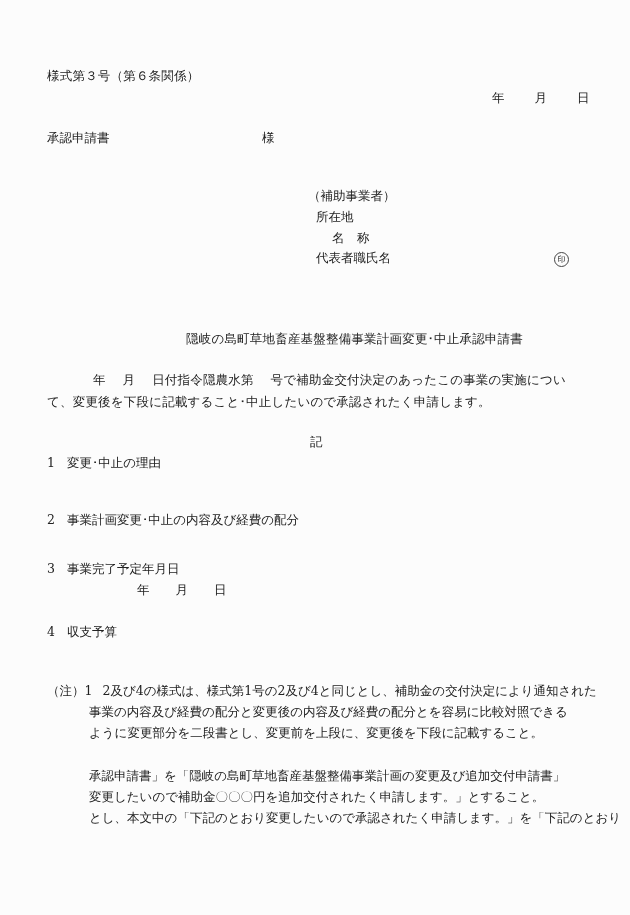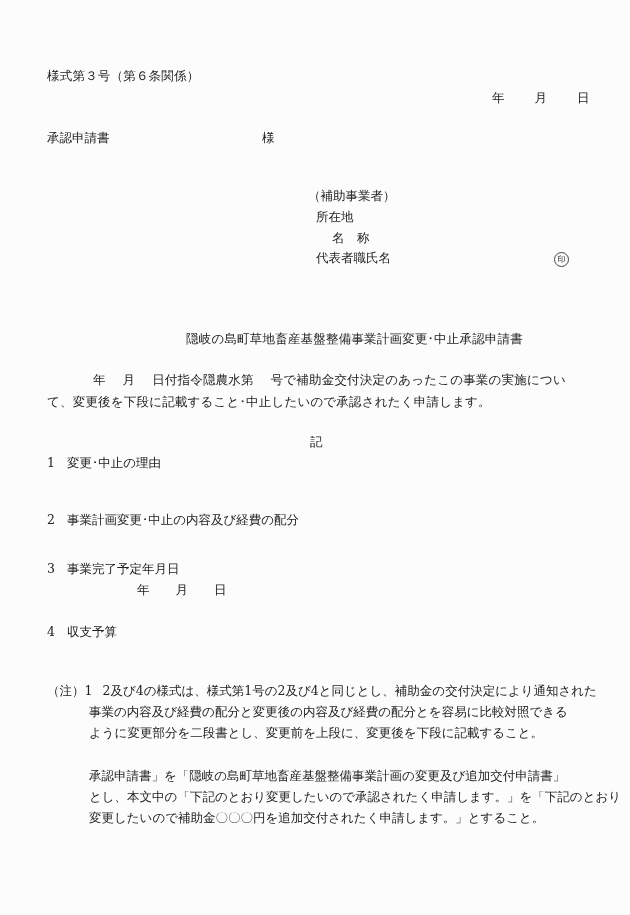--- a/index.html
+++ b/index.html
@@ -69,17 +69,17 @@
   </div>
 
   <div class="note-block" style="left:47px; top:680px;">
     <div><span>（注）</span><span>1</span><span style="display:inline-block;width:10px"></span><span>2及び4の様式は、様式第1号の2及び4と同じとし、補助金の交付決定により通知された</span></div>
     <div style="padding-left:42px">事業の内容及び経費の配分と変更後の内容及び経費の配分とを容易に比較対照できる</div>
     <div style="padding-left:42px">ように変更部分を二段書とし、変更前を上段に、変更後を下段に記載すること。</div>
   </div>
 
   <div class="note-block" style="left:72px; top:765px;">
     <div style="padding-left:17px">承認申請書」を「隠岐の島町草地畜産基盤整備事業計画の変更及び追加交付申請書」</div>
+    <div style="padding-left:17px">変更したいので補助金〇〇〇円を追加交付されたく申請します。」とすること。</div>
     <div style="padding-left:17px">とし、本文中の「下記のとおり変更したいので承認されたく申請します。」を「下記のとおり</div>
-    <div style="padding-left:17px">変更したいので補助金〇〇〇円を追加交付されたく申請します。」とすること。</div>
   </div>
 
 </div>
 
 </body></html>

